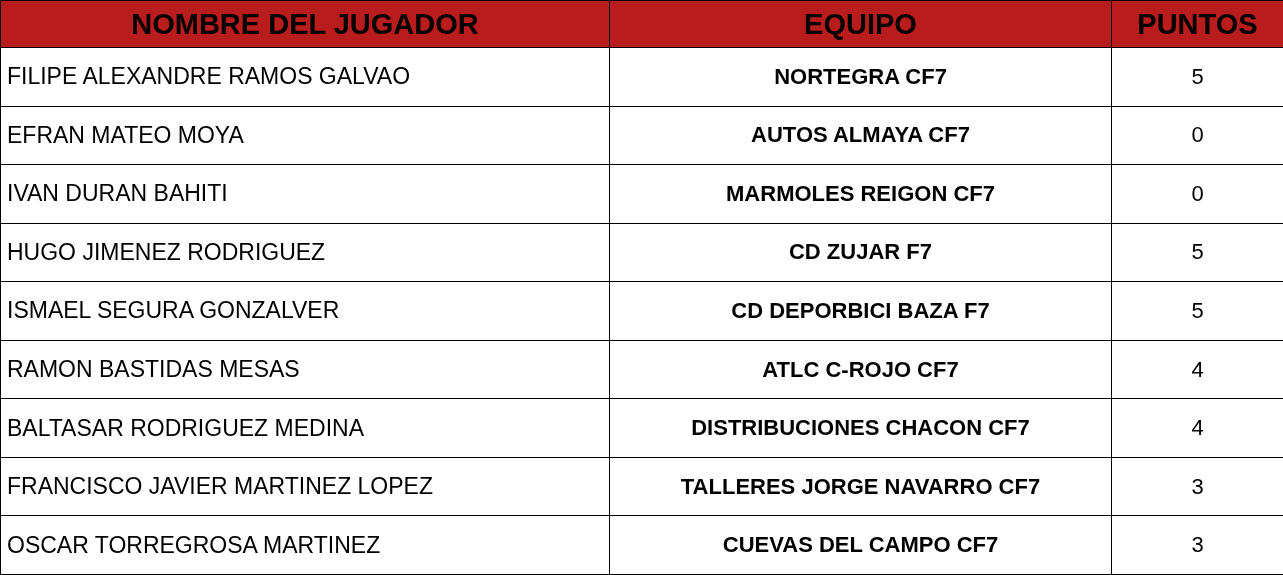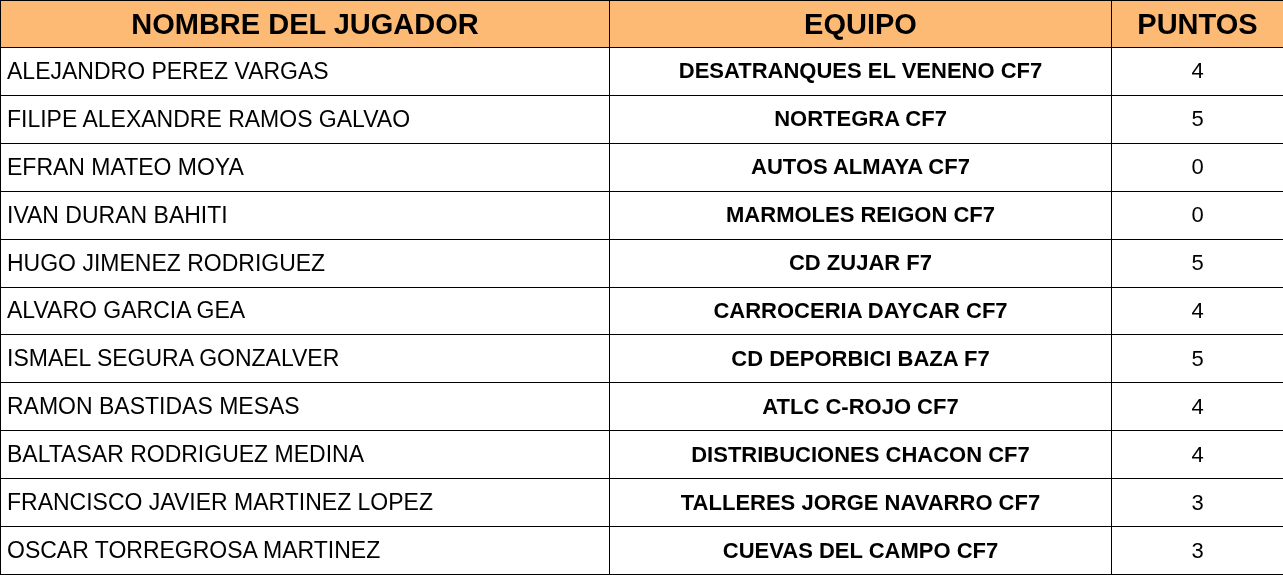--- a/index.html
+++ b/index.html
@@ -26,21 +26,21 @@
   table.standings th,
   table.standings td {
     border: 1px solid #000000;
     padding: 0 6px;
     box-sizing: border-box;
     white-space: nowrap;
     overflow: hidden;
   }
 
   thead th {
-    background: #fdba74;
+    background: #b91c1c;
     color: #000000;
     font-weight: bold;
     font-size: 29px;
     text-align: center;
     height: 47px;
     line-height: 1;
   }
 
   tbody tr { height: 37px; }
 
@@ -75,48 +75,38 @@
   </colgroup>
   <thead>
     <tr>
       <th>NOMBRE DEL JUGADOR</th>
       <th>EQUIPO</th>
       <th>PUNTOS</th>
     </tr>
   </thead>
   <tbody id="tbody">
       <tr>
-        <td class="player">ALEJANDRO PEREZ VARGAS</td>
-        <td class="team">DESATRANQUES EL VENENO CF7</td>
-        <td class="points">4</td>
-      </tr>
-      <tr>
         <td class="player">FILIPE ALEXANDRE RAMOS GALVAO</td>
         <td class="team">NORTEGRA CF7</td>
         <td class="points">5</td>
       </tr>
       <tr>
         <td class="player">EFRAN MATEO MOYA</td>
         <td class="team">AUTOS ALMAYA CF7</td>
         <td class="points">0</td>
       </tr>
       <tr>
         <td class="player">IVAN DURAN BAHITI</td>
         <td class="team">MARMOLES REIGON CF7</td>
         <td class="points">0</td>
       </tr>
       <tr>
         <td class="player">HUGO JIMENEZ RODRIGUEZ</td>
         <td class="team">CD ZUJAR F7</td>
         <td class="points">5</td>
-      </tr>
-      <tr>
-        <td class="player">ALVARO GARCIA GEA</td>
-        <td class="team">CARROCERIA DAYCAR CF7</td>
-        <td class="points">4</td>
       </tr>
       <tr>
         <td class="player">ISMAEL SEGURA GONZALVER</td>
         <td class="team">CD DEPORBICI BAZA F7</td>
         <td class="points">5</td>
       </tr>
       <tr>
         <td class="player">RAMON BASTIDAS MESAS</td>
         <td class="team">ATLC C-ROJO CF7</td>
         <td class="points">4</td>

